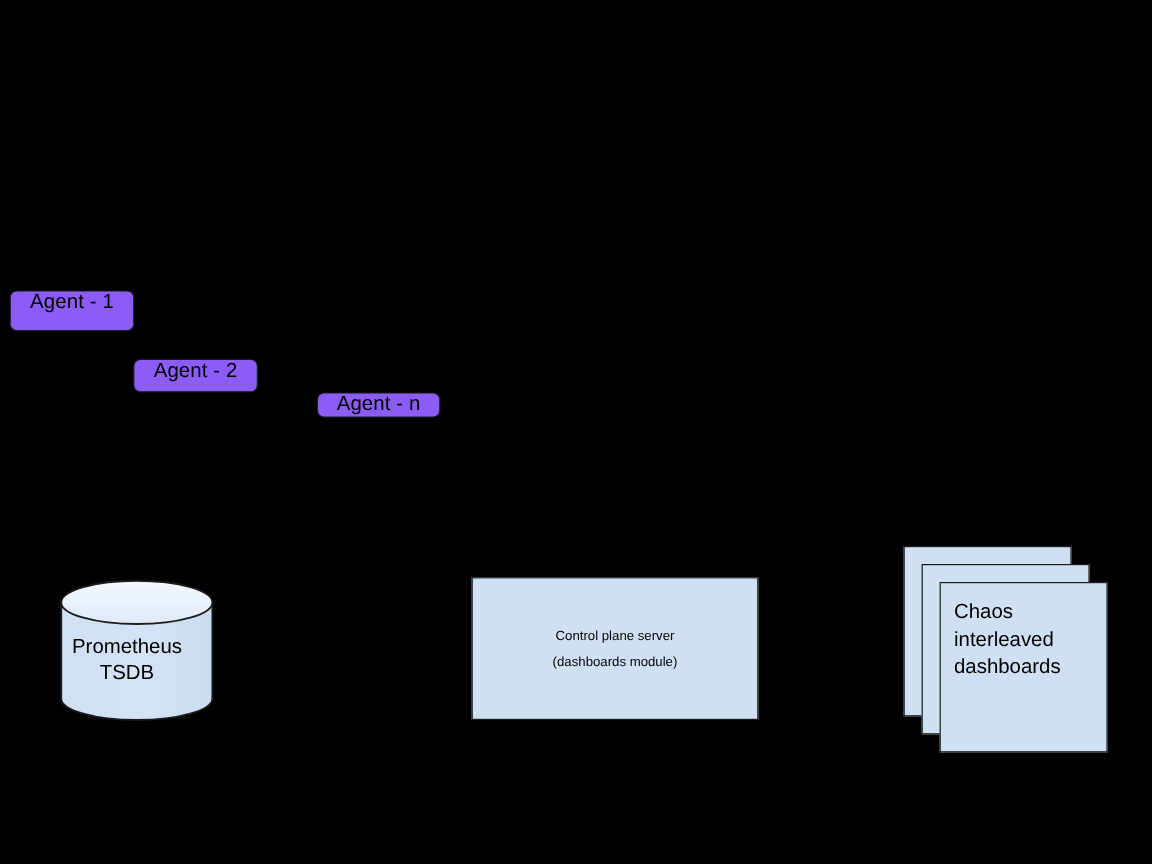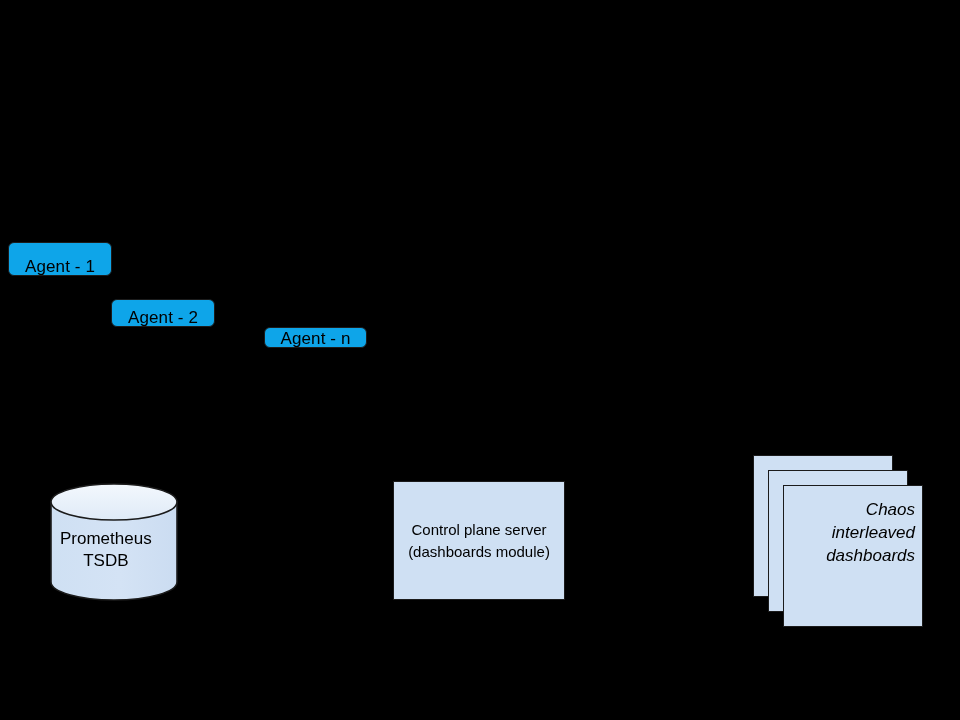--- a/index.html
+++ b/index.html
@@ -19,25 +19,25 @@
     position: absolute;
     left: 0;
     top: 0;
     width: 960px;
     height: 720px;
   }
   
   .agent-box {
     position: absolute;
     box-sizing: border-box;
-    background: #0ea5e9;
+    background: #8b5cf6;
     border: 1px solid #1b1b1b;
     border-radius: 6px;
     display: flex;
-    align-items: flex-end;
+    align-items: flex-start;
     justify-content: center;
     color: #000000;
     font-size: 17px;
     line-height: 1;
     letter-spacing: 0.1px;
     white-space: nowrap;
   }
   #agent-1 { left: 8px;   top: 242px; width: 104px; height: 34px; }
   #agent-2 { left: 111px; top: 279px; width: 104px; height: 28px; margin-top: 20px; }
   #agent-n { left: 264px; top: 327px; width: 103px; height: 21px; }
@@ -62,30 +62,30 @@
     white-space: pre;
     pointer-events: none;
   }
 
   
   #control-plane {
     position: absolute;
     box-sizing: border-box;
     left: 393px;
     top: 481px;
-    width: 172px;
+    width: 239px;
     height: 119px;
     background: #cfe0f3;
     border: 1px solid #1b1b1b;
     display: flex;
     flex-direction: column;
     align-items: center;
     justify-content: center;
     color: #000000;
-    font-size: 15px;
+    font-size: 11px;
     line-height: 22px;
     white-space: nowrap;
   }
 
   
   #dashboard-stack {
     position: absolute;
     left: 753px;
     top: 455px;
     width: 172px;
@@ -103,24 +103,23 @@
   #dash-card-mid   { left: 15px; top: 15px; }
   #dash-card-front { left: 30px; top: 30px; }
   .dash-label {
     position: absolute;
     left: 42px;
     top: 43px;
     width: 120px;
     color: #000000;
     font-size: 17px;
     line-height: 23px;
-    text-align: right;
+    text-align: left;
     white-space: pre-line;
     pointer-events: none;
-    font-style: italic;
   }
 
   
   #dashboard-arrow {
     position: absolute;
     left: 750px;
     top: 528px;
     width: 22px;
     height: 18px;
   }

